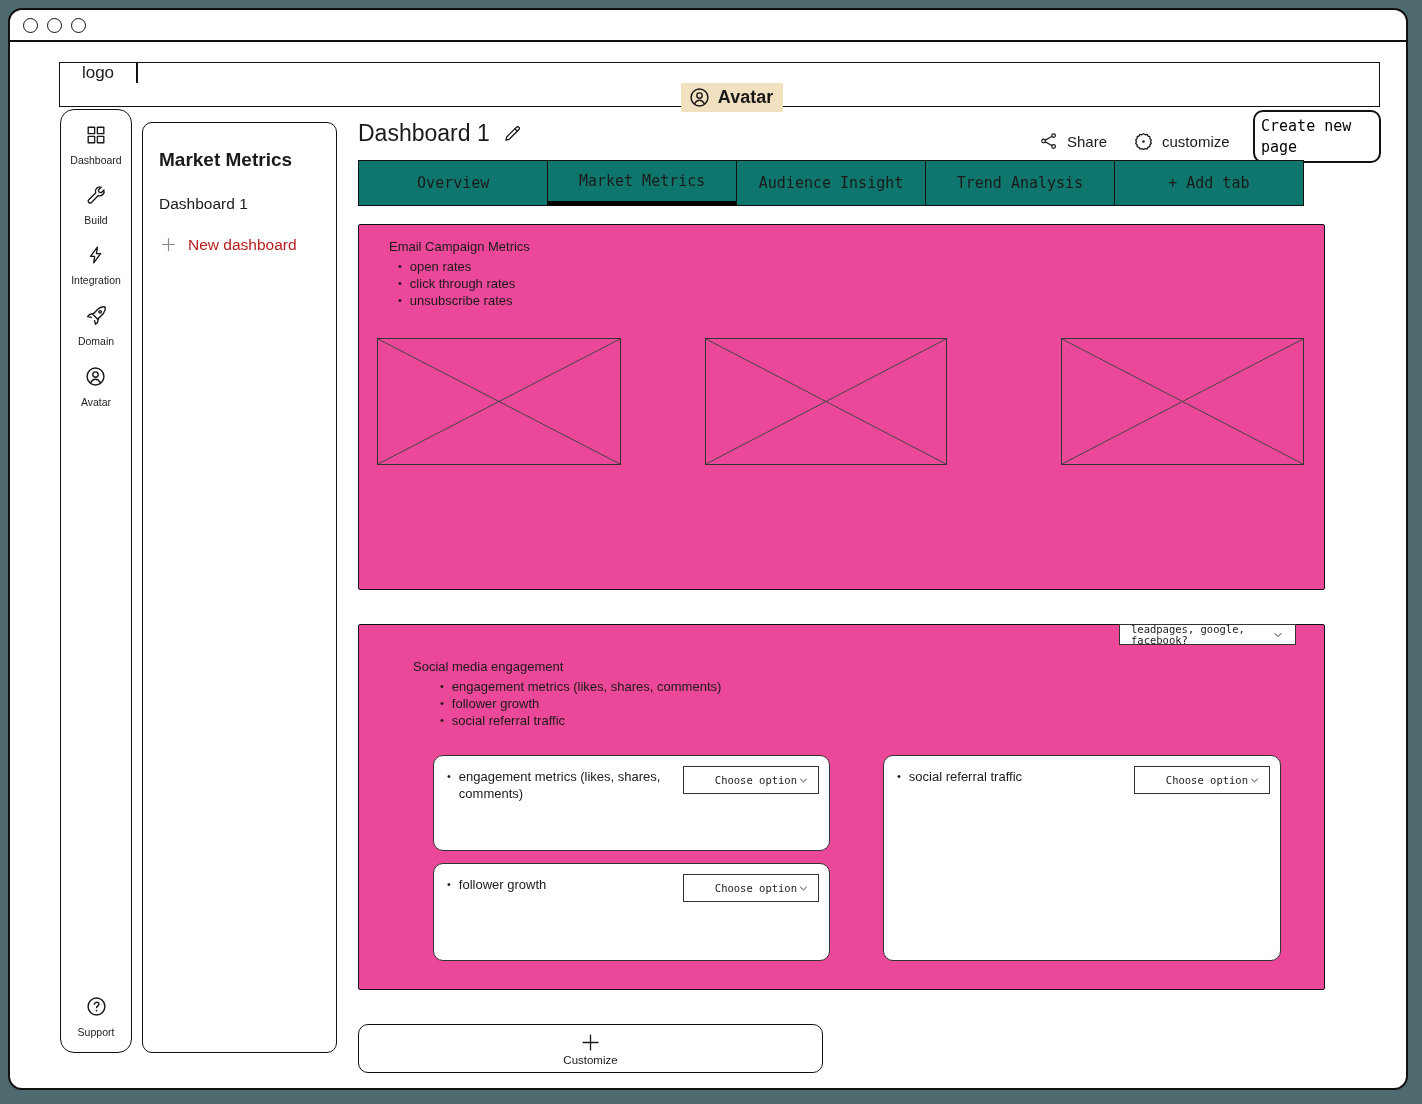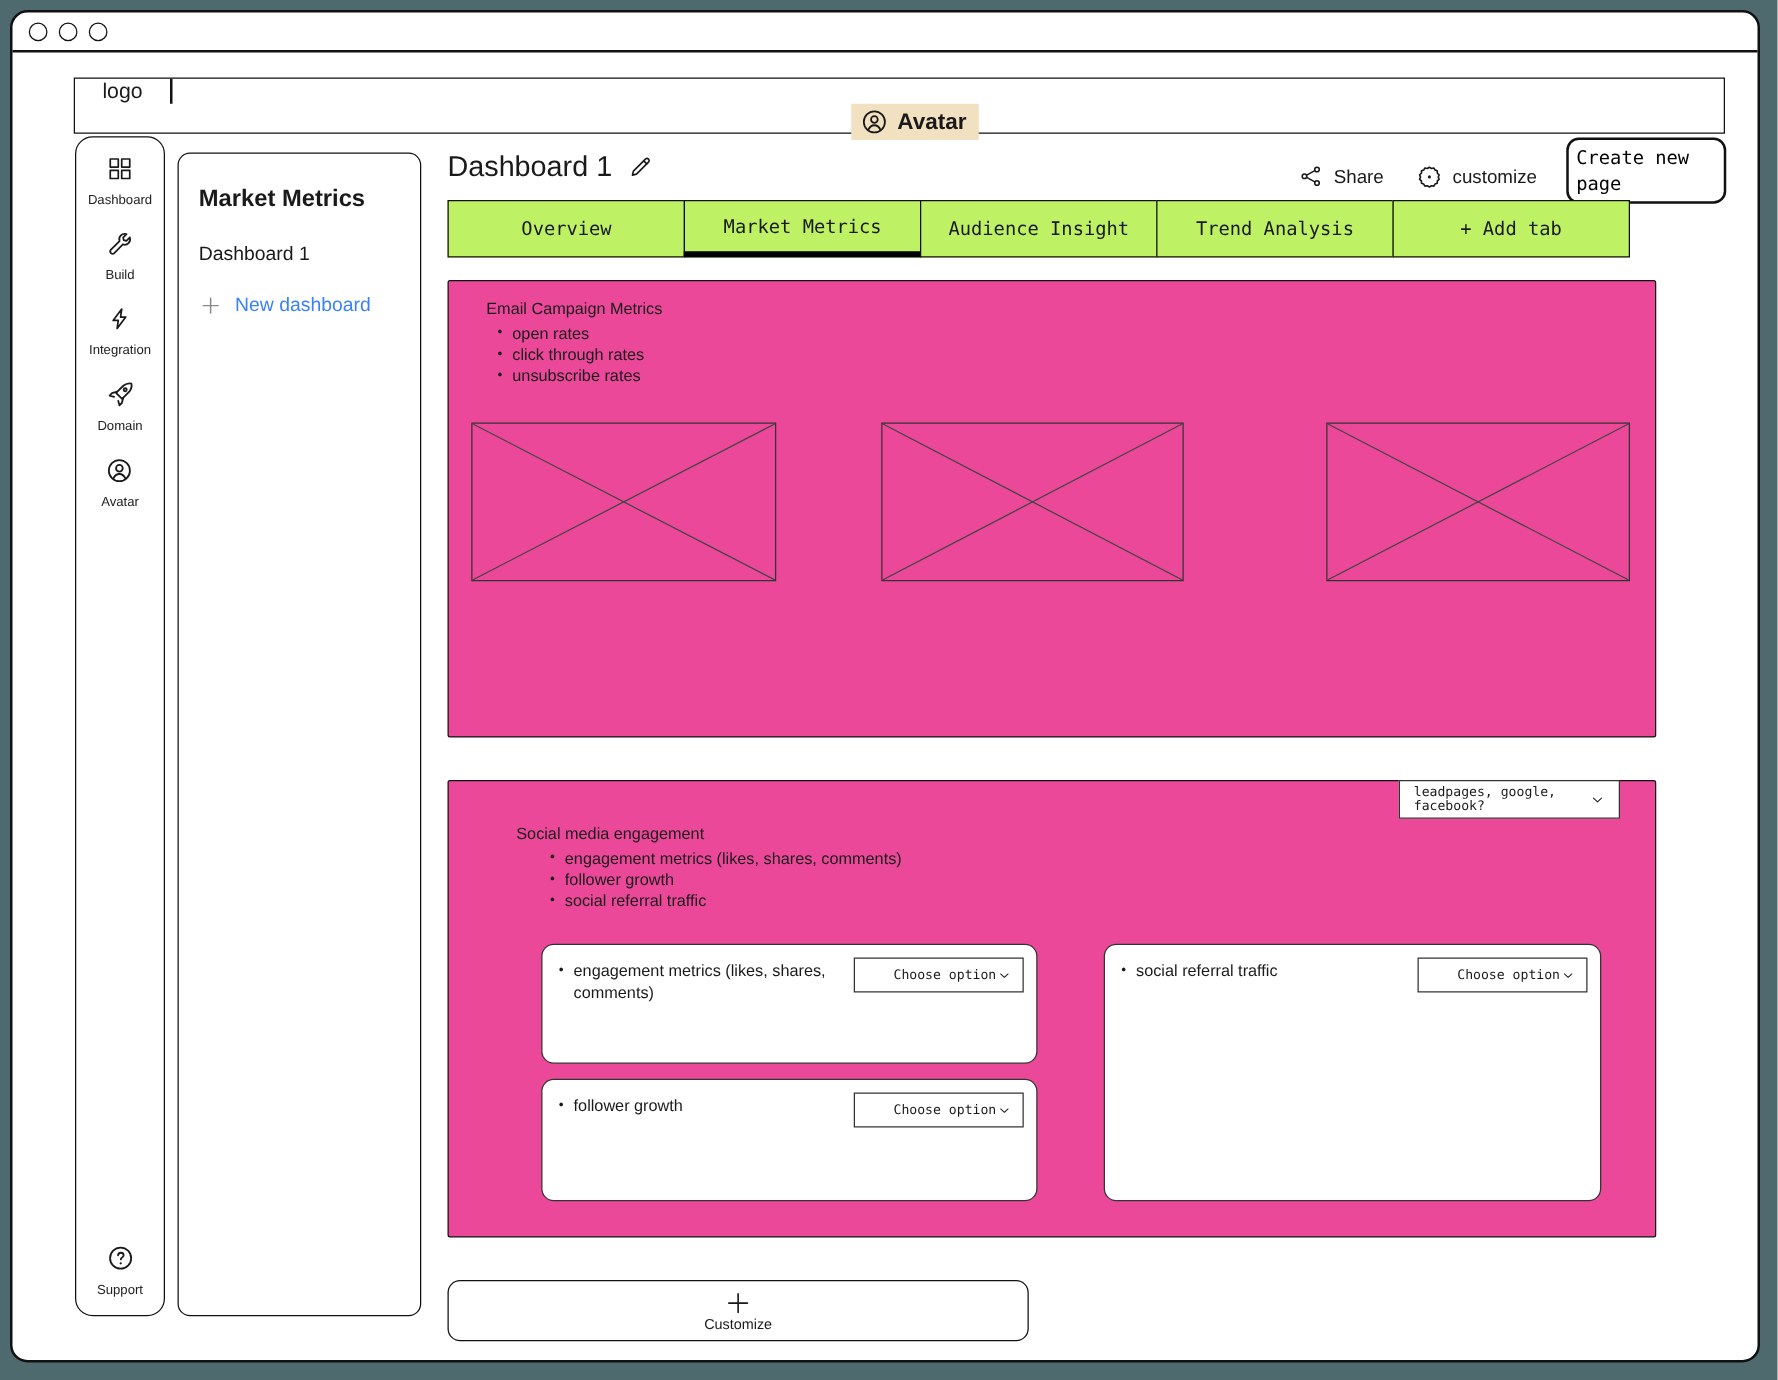--- a/index.html
+++ b/index.html
@@ -60,21 +60,21 @@
   
   .dashbar {
     position:absolute; left:132px; top:112px; width:195px; height:931px;
     border:1.5px solid #111; border-radius:10px;
     padding:26px 16px;
   }
   .dashbar .title { font-size:19px; font-weight:600; margin-bottom:24px; }
   .dashbar .item { font-size:15.5px; margin-bottom:22px; }
   .dashbar .newdash {
     display:flex; align-items:center; gap:10px;
-    color:#3b82f6; font-size:15.5px;
+    color:#b91c1c; font-size:15.5px;
   }
 
   
   .main-title-row {
     position:absolute; left:348px; top:110px;
     display:flex; align-items:center; gap:12px;
   }
   .page-title { font-size:23px; font-weight:500; }
   .header-actions {
     position:absolute; top:117px; left:1029px;
@@ -90,21 +90,21 @@
   }
 
   
   .tabs {
     position:absolute; left:348px; top:150px; width:946px; height:46px;
     display:flex;
   }
   .tab {
     flex:1; border:1.5px solid #111; margin-left:-1.5px;
     display:flex; align-items:center; justify-content:center;
-    font-size:15px; background:#bef264; cursor:pointer; white-space:nowrap;
+    font-size:15px; background:#0f766e; cursor:pointer; white-space:nowrap;
   }
   .tab:first-child { margin-left:0; }
   .tab.active { border-bottom:5px solid #000; font-weight:500; }
 
   
   .panel {
     position:absolute; left:348px; width:967px; height:366px;
     border:1.5px solid #111; border-radius:2px; background:#ec4899;
   }
   .panel.email { top:214px; }
@@ -128,21 +128,21 @@
   .xbox.b3 { left:702px; width:243px; }
 
   .leads-box {
     position:absolute; left:19px; top:248px; width:912px; height:100px;
     border:1.2px solid #333; border-radius:8px;
     padding:16px 0 0 22px; font-size:13px;
   }
 
   
   .source-select {
-    position:absolute; right:28px; top:-1px; width:177px; height:31px;
+    position:absolute; right:28px; top:-1px; width:177px; height:21px;
     border:1.2px solid #333; background:#fff;
     display:flex; align-items:center; justify-content:space-between;
     padding:0 10px 0 11px; cursor:pointer;
   }
   .source-select .txt { font-size:10.5px; line-height:11px; white-space:pre-line; }
   .social-text { left:54px; top:34px; }
   .social-text .bullet { margin-left:27px; }
 
   .card {
     position:absolute; border:1.2px solid #333; border-radius:10px; background:#fff;

